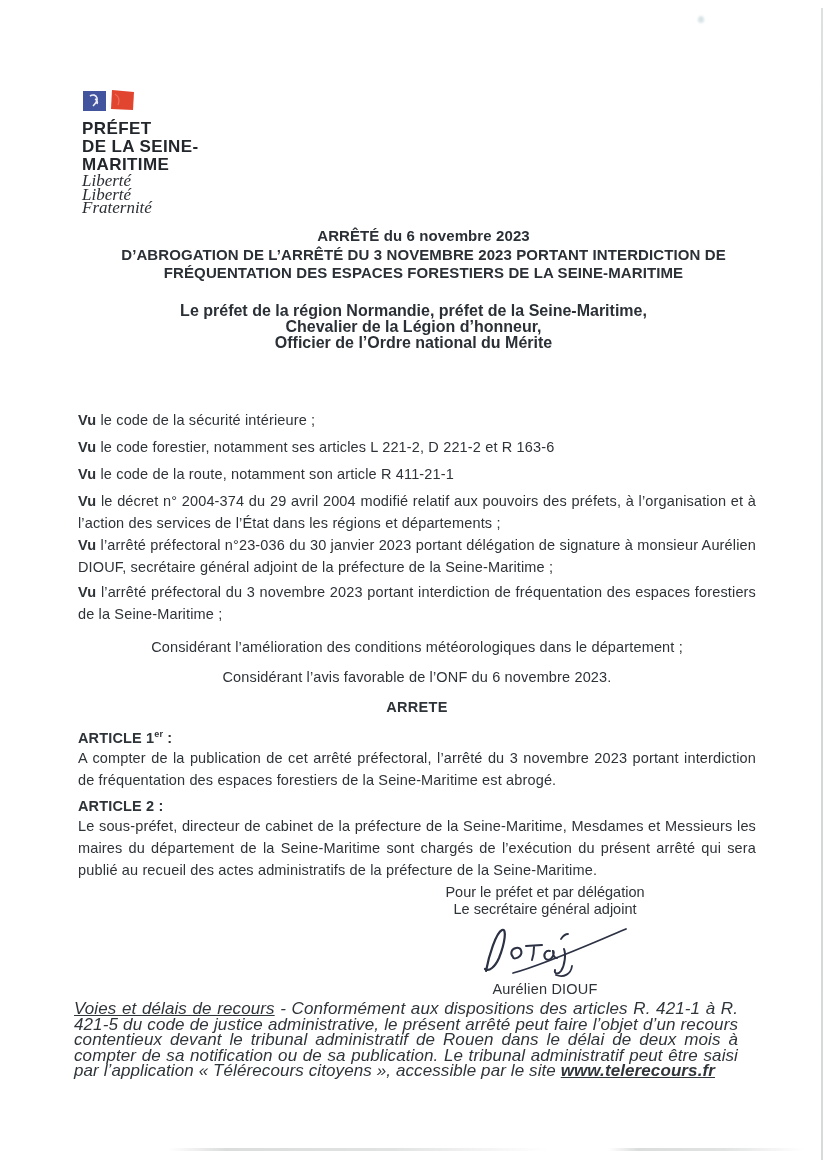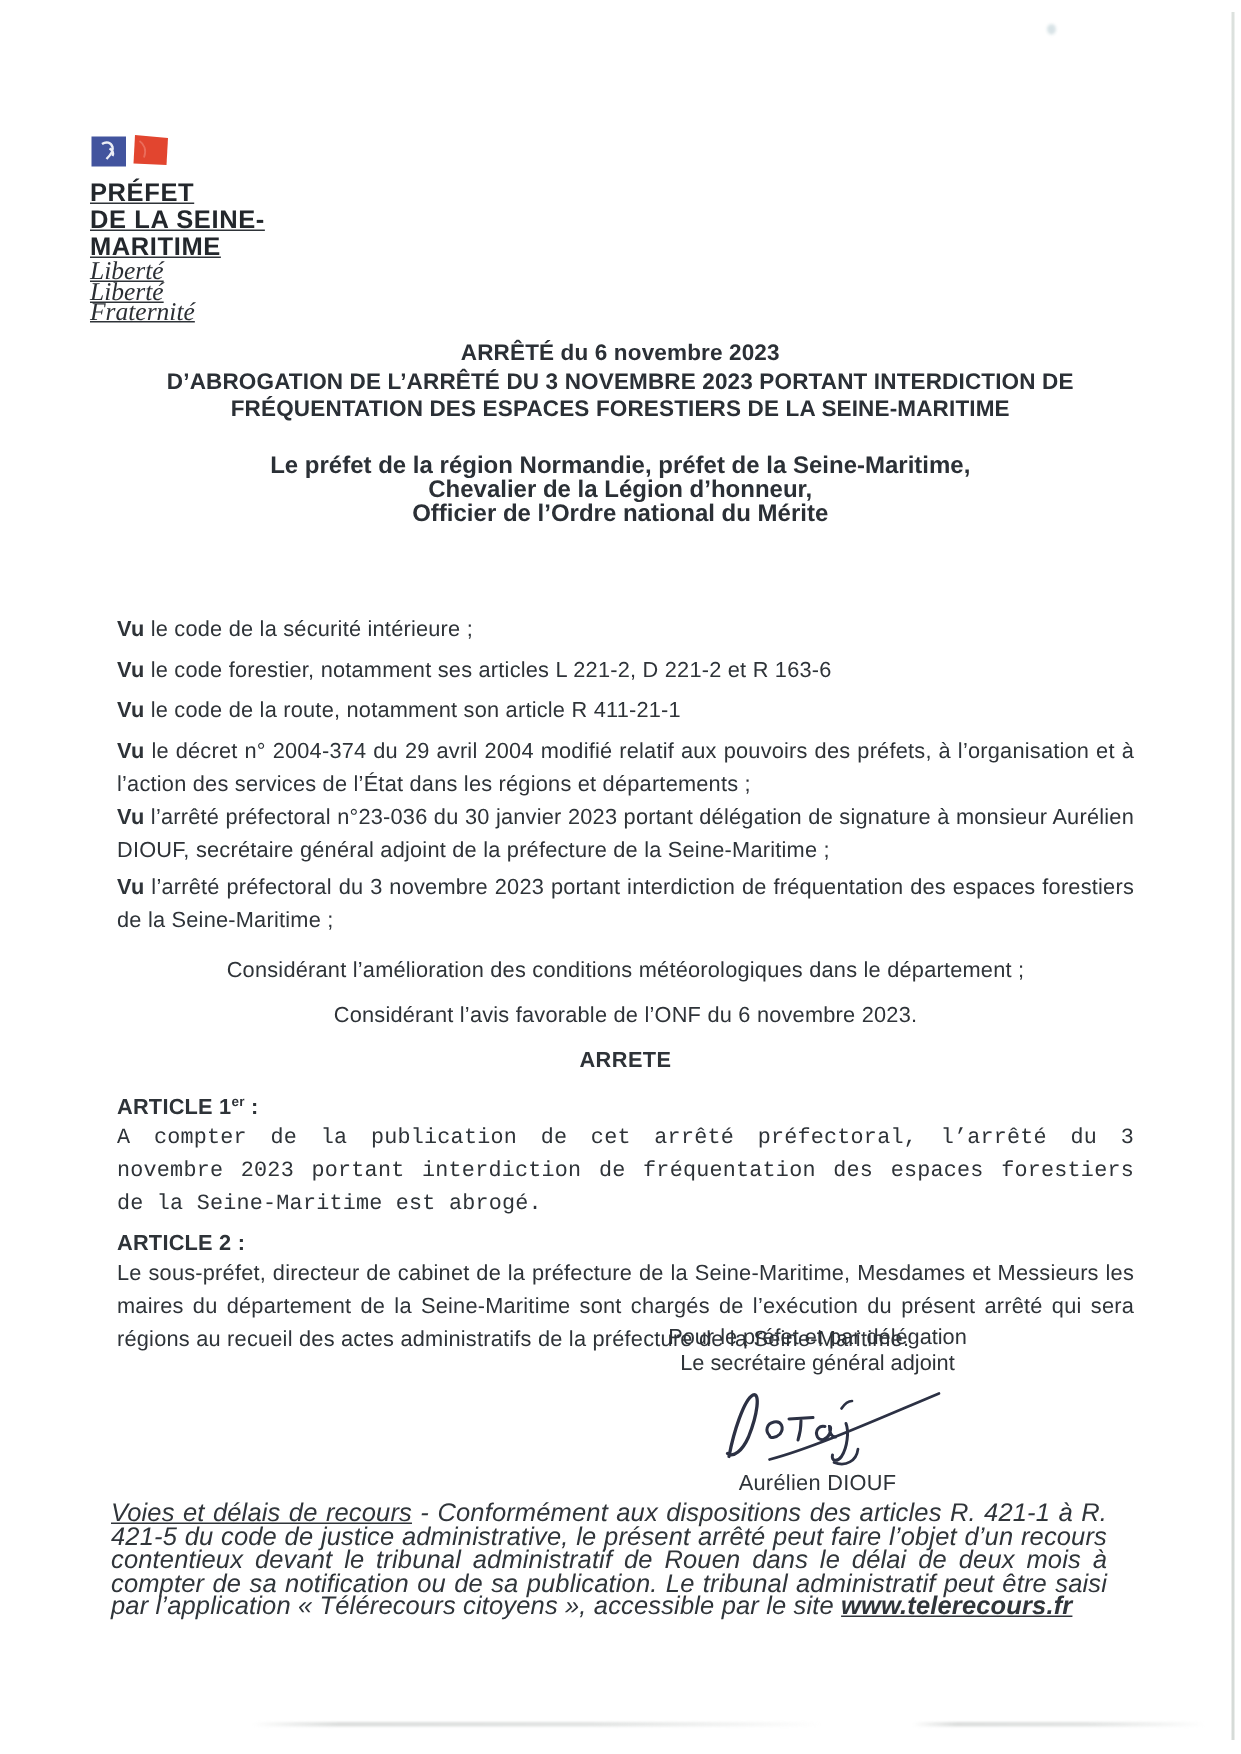--- a/index.html
+++ b/index.html
@@ -29,36 +29,36 @@
     position: absolute; left: 698px; top: 16px;
     width: 6px; height: 7px; border-radius: 50%;
     background: #a8c0c8; opacity: .45; filter: blur(1px);
   }
   .scan-smudge { position: absolute; height: 3px; opacity: .5; filter: blur(.6px);
     background: linear-gradient(90deg, rgba(180,184,182,0), #b9bdbb 15%, #c5c9c7 60%, rgba(180,184,182,0)); }
   .smudge-1 { left: 168px; top: 1148px; width: 380px; }
   .smudge-2 { left: 608px; top: 1148px; width: 196px; }
 
   
-  .gov-logo { position: absolute; left: 60px; top: 88px; text-decoration: underline; }
+  .gov-logo { position: absolute; left: 82px; top: 88px; }
   .emblem { display: block; margin-bottom: 6px; }
   .prefecture-name {
     font-weight: bold; font-size: 17px; line-height: 18px;
     letter-spacing: .4px; color: #23272c; white-space: pre-line;
   }
   .motto {
     margin-top: 0;
     font-family: "Liberation Serif", serif;
     font-style: italic; font-size: 17px; line-height: 13.5px;
     color: #2b2f34;
   }
 
   
   .doc-title {
-    position: absolute; left: 60px; top: 227px; width: 707px;
+    position: absolute; left: 70px; top: 227px; width: 707px;
     text-align: center; font-weight: bold; font-size: 15px;
     line-height: 18.5px; color: #2b3036; letter-spacing: .1px;
   }
   .authority {
     position: absolute; left: 60px; top: 303px; width: 707px;
     text-align: center; font-weight: bold; font-size: 16px;
     line-height: 16px; color: #2b3036;
   }
 
   
@@ -74,21 +74,21 @@
   .mb3 { margin-bottom: 3px !important; }
   .mb8 { margin-bottom: 8px !important; text-align: center; }
   .mb11 { margin-bottom: 11px !important; }
   .bold { font-weight: bold; }
   .decree-heading {
     text-align: center; font-weight: bold; letter-spacing: .3px;
     margin: 0 0 8px 0 !important;
   }
   .article-head { font-weight: bold; line-height: 17px; margin: 0 !important; }
   .article-head sup { font-size: 9px; }
-  .article-body-1 { margin: 0 0 7px 0 !important; font-family: Liberation Mono, monospace; }
+  .article-body-1 { margin: 0 0 7px 0 !important; }
   .article-body-2 { margin: 0 0 1px 0 !important; }
   .place-date { margin: 0 !important; padding-left: 3px; }
 
   
   .sign-block {
     position: absolute; left: 395px; top: 884px; width: 300px;
     text-align: center; font-size: 14.5px; line-height: 16.5px;
     color: #2e3338;
   }
   .sign-scribble { display: block; margin: 4px auto 0 auto; }
@@ -159,21 +159,21 @@
     <p class="mb8"><span>Considérant l’amélioration des conditions météorologiques dans le département ;</span></p>
 
     <p class="mb8"><span>Considérant l’avis favorable de l’ONF du 6 novembre 2023.</span></p>
 
     <p class="decree-heading">ARRETE</p>
 
     <p class="article-head"><span>ARTICLE 1</span><sup>er</sup><span> :</span></p>
     <p class="just article-body-1">A compter de la publication de cet arrêté préfectoral, l’arrêté du 3 novembre  2023 portant interdiction de fréquentation des espaces forestiers de la Seine-Maritime est abrogé.</p>
 
     <p class="article-head"><span>ARTICLE 2</span><span> :</span></p>
-    <p class="just article-body-2">Le sous-préfet, directeur de cabinet de la préfecture de la Seine-Maritime, Mesdames et Messieurs les maires du département de la Seine-Maritime sont chargés de l’exécution du présent arrêté qui sera régions au recueil des actes administratifs de la préfecture de la Seine-Maritime.</p>
+    <p class="just article-body-2">Le sous-préfet, directeur de cabinet de la préfecture de la Seine-Maritime, Mesdames et Messieurs les maires du département de la Seine-Maritime sont chargés de l’exécution du présent arrêté qui sera publié au recueil des actes administratifs de la préfecture de la Seine-Maritime.</p>
 
   </div>
 
   <div class="sign-block">
     <div>Pour le préfet et par délégation</div>
     <div>Le secrétaire général adjoint</div>
     <svg class="sign-scribble" width="175" height="58" viewBox="0 0 175 58">
       <g stroke="#2c3144" fill="none" stroke-linecap="round">
         <path d="M28,50 C31,34 38,12 44,9 C49,7 47,22 41,37 C37,46 31,51 27,48" stroke-width="2.2"></path>
         <path d="M55,36 C52,33 53,28 58,27 C63,26 65,31 62,35 C59,38 55,38 55,36" stroke-width="2"></path>

